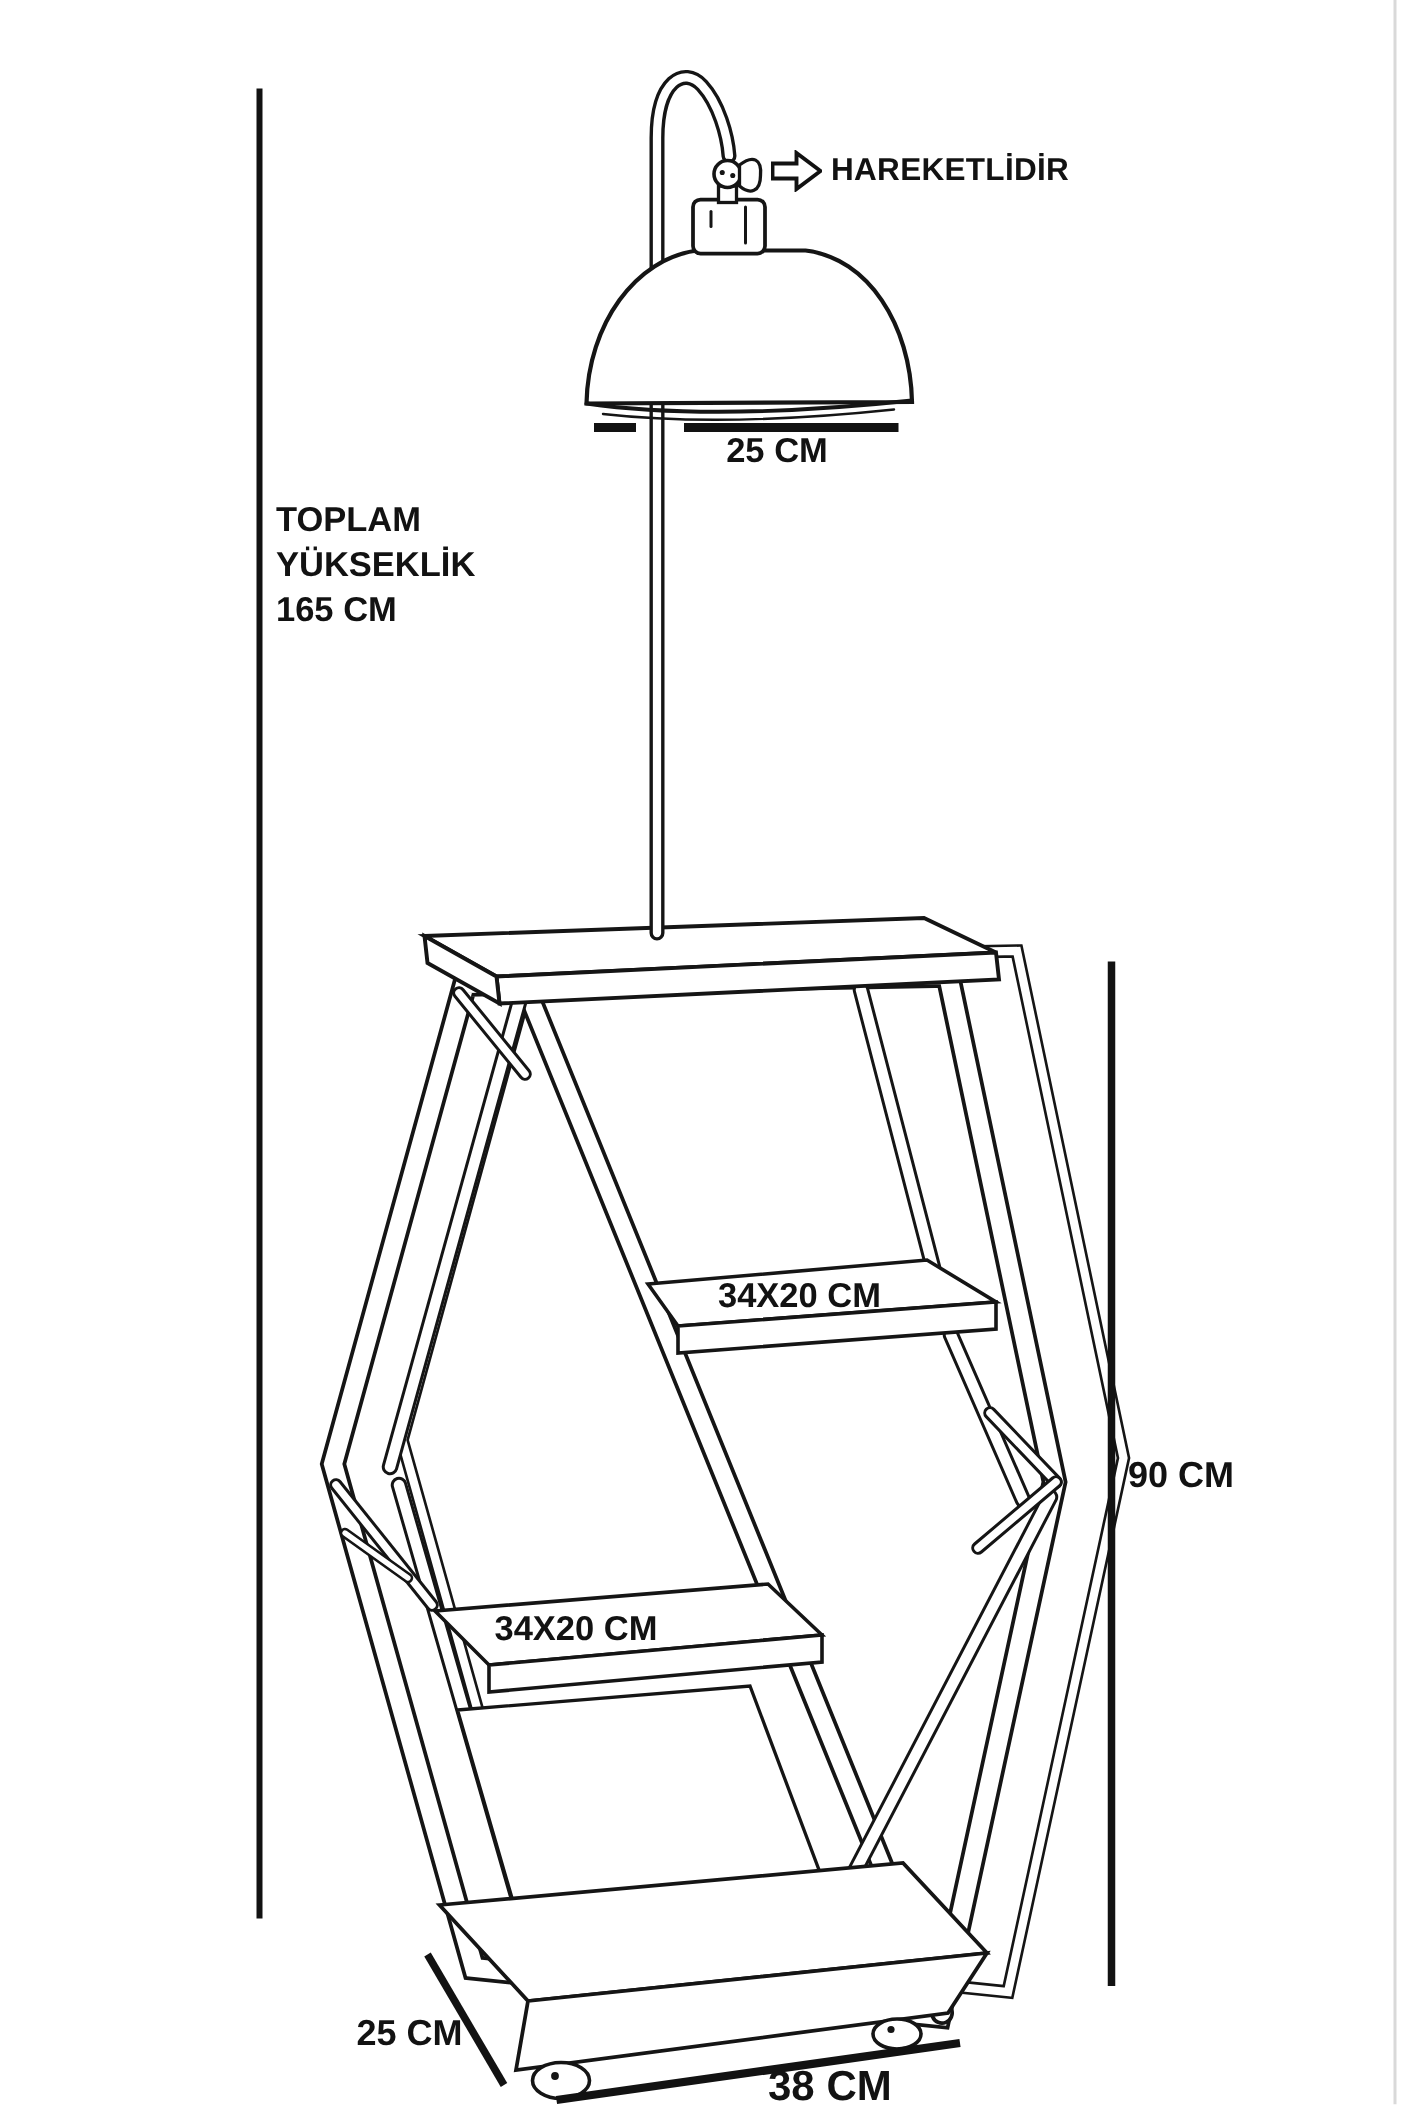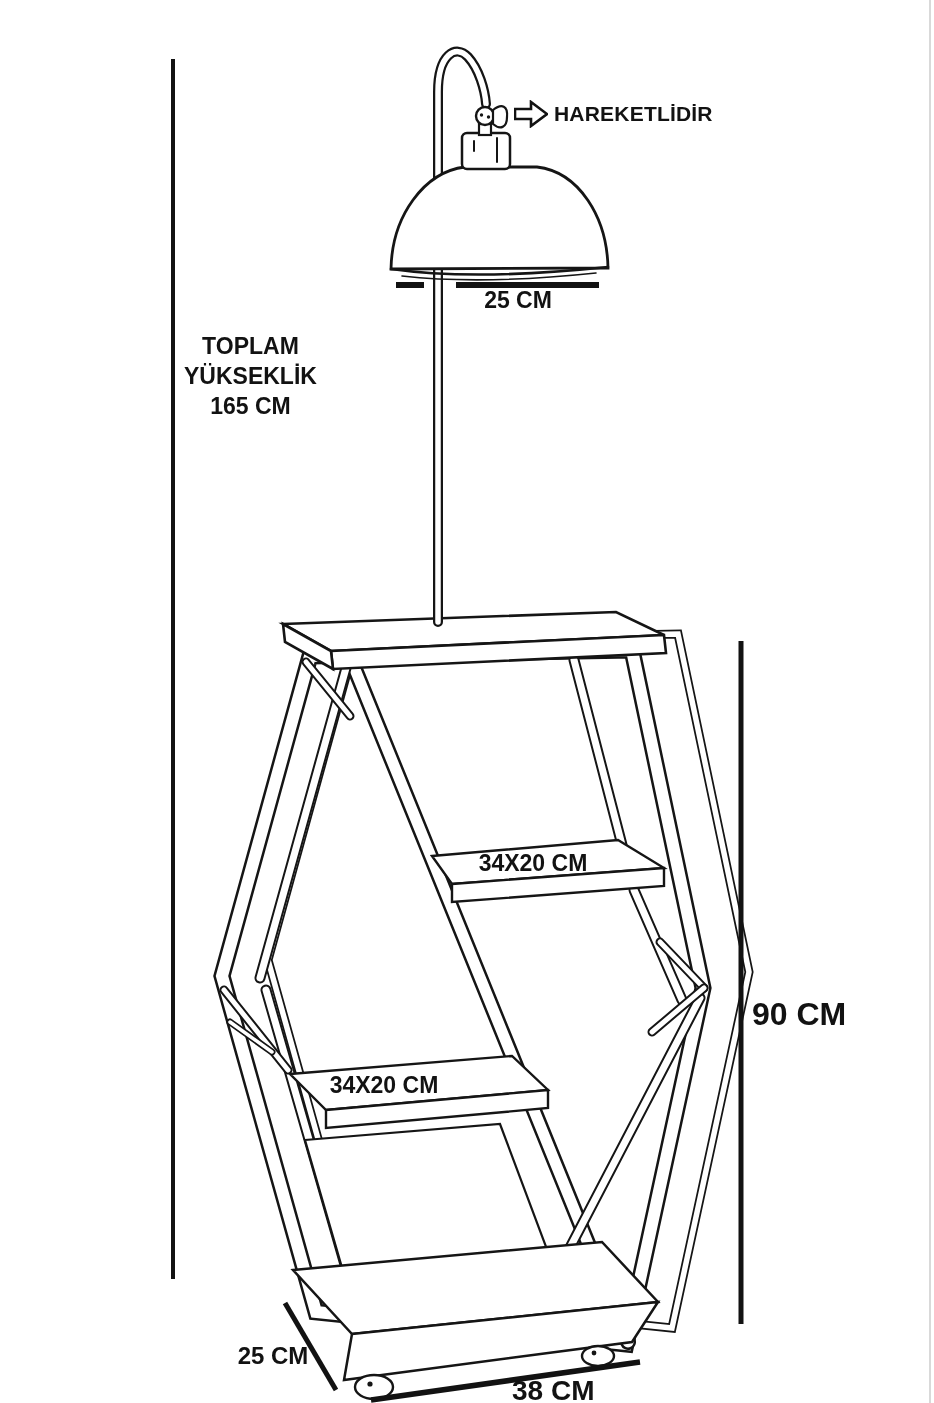--- a/index.html
+++ b/index.html
@@ -12,25 +12,25 @@
   }
   #lineart{position:absolute;left:0;top:0;}
   .dim-label{
     position:absolute;
     font-weight:bold;
     color:#121212;
     font-family:"Liberation Sans",sans-serif;
     white-space:pre-line;
     line-height:1.25;
   }
-  .lbl-total{left:184px;top:331px;font-size:23px;line-height:30px;text-align:center;}
+  .lbl-total{left:184px;top:331px;font-size:23px;line-height:30px;}
   .lbl-movable{left:514px;top:100px;display:flex;align-items:center;gap:6px;}
   .lbl-movable .txt{font-size:21px;letter-spacing:.2px;}
   .lbl-shadew{left:460px;top:286px;width:116px;text-align:center;font-size:23px;}
-  .lbl-90{left:752px;top:994px;font-size:32px;}
+  .lbl-90{left:752px;top:969px;font-size:24px;}
   .lbl-shelf1{left:453px;top:849px;width:160px;text-align:center;font-size:23px;}
   .lbl-shelf2{left:304px;top:1071px;width:160px;text-align:center;font-size:23px;}
   .lbl-base{left:365px;top:1286px;width:180px;text-align:center;font-size:24px;}
   .lbl-depth{left:215px;top:1341px;width:116px;text-align:center;font-size:24px;}
   .lbl-width{left:512px;top:1373px;width:120px;text-align:left;font-size:28px;}
   .arrow-icon{display:block;}
 </style>
 </head>
 <body>
 

